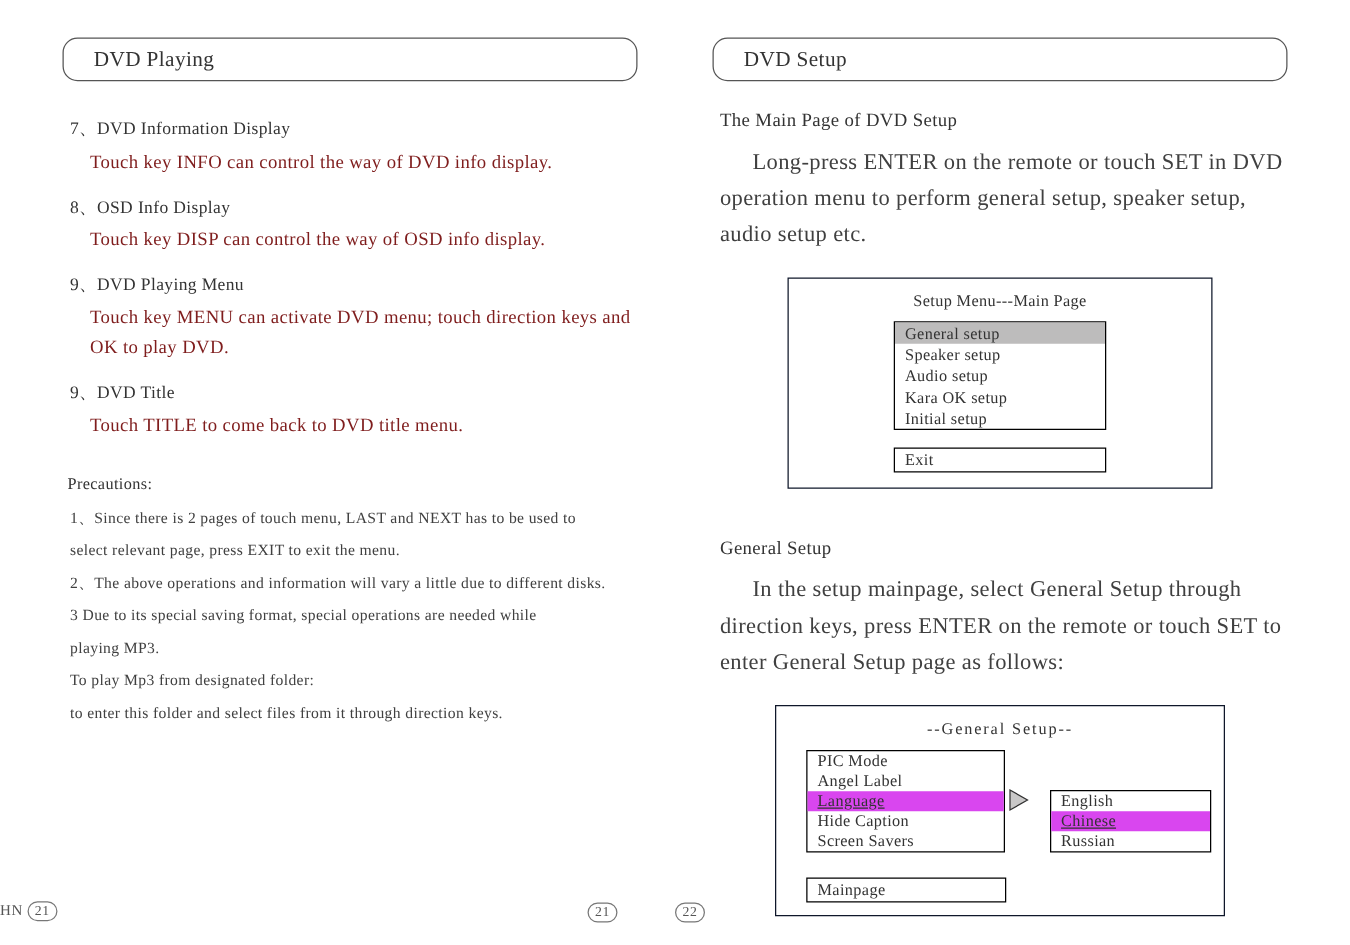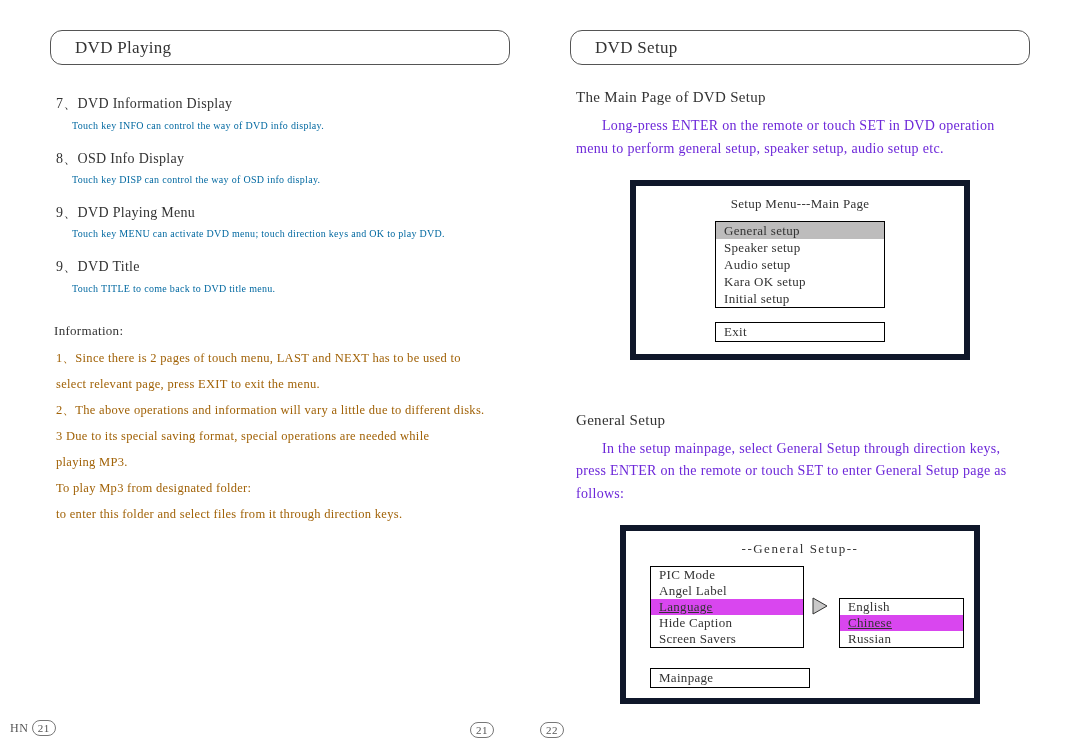--- a/index.html
+++ b/index.html
@@ -36,55 +36,55 @@
     font-weight: 400;
     margin-bottom: 14px;
   }
   .item-title {
     font-size: 14px;
     margin-top: 14px;
     margin-bottom: 2px;
     margin-left: 6px;
   }
   .item-body {
-    font-size: 10px;
+    font-size: 15px;
     margin-left: 22px;
-    color: #0369a1;
+    color: #7f1d1d;
   }
   .precautions-title {
     font-size: 13px;
     margin-left: 4px;
     margin-top: 24px;
     margin-bottom: 6px;
   }
   .prec-line {
     font-size: 12.5px;
     margin-left: 6px;
-    color: #a16207;
+    color: #404040;
     margin-bottom: 6px;
   }
   .sub-heading {
     font-size: 15px;
     margin-top: 6px;
     margin-bottom: 6px;
     margin-left: 6px;
   }
   .paragraph {
-    font-size: 14px;
+    font-size: 18px;
     margin-left: 6px;
     margin-bottom: 18px;
-    color: #6d28d9;
+    color: #404040;
     text-indent: 26px;
     font-family: Liberation Serif, serif;
   }
   
   .menu-box {
-    border: 6px solid #0f172a;
+    border: 1px solid #0f172a;
     width: 340px;
-    margin: 20px auto 48px auto;
+    margin: 20px auto 36px auto;
     padding: 8px 12px 12px 12px;
     font-size: 13px;
   }
   .menu-box.general {
     width: 360px;
     padding: 8px 10px 10px 10px;
   }
   .menu-title {
     text-align: center;
     margin-bottom: 6px;
@@ -158,21 +158,21 @@
   .pg {
     display: inline-block;
     border: 1px solid #777;
     border-radius: 9px;
     padding: 0 5px;
     line-height: 14px;
     font-size: 11px;
   }
   .foot-left {
     position: absolute;
-    left: 10px;
+    left: 0;
     bottom: 0;
   }
   .foot-center-l {
     position: absolute;
     left: 470px;
     bottom: 0;
   }
   .foot-center-r {
     position: absolute;
     left: 540px;
@@ -202,21 +202,21 @@
 
     <div class="item-title">8、OSD Info Display</div>
     <div class="item-body">Touch key DISP can control the way of OSD info display.</div>
 
     <div class="item-title">9、DVD Playing Menu</div>
     <div class="item-body">Touch key MENU can activate DVD menu; touch direction keys and OK to play DVD.</div>
 
     <div class="item-title">9、DVD Title</div>
     <div class="item-body">Touch TITLE to come back to DVD title menu.</div>
 
-    <div class="precautions-title">Information:</div>
+    <div class="precautions-title">Precautions:</div>
     <div class="prec-line">1、Since there is 2 pages of touch menu, LAST and NEXT has to be used to</div>
     <div class="prec-line">     select relevant page, press EXIT to exit the menu.</div>
     <div class="prec-line">2、The above operations and information will vary a little due to different disks.</div>
     <div class="prec-line">3    Due to its special saving format, special operations are needed while</div>
     <div class="prec-line">     playing MP3.</div>
     <div class="prec-line">     To play Mp3 from designated folder:</div>
     <div class="prec-line">     to enter this folder and select files from it through direction keys.</div>
   </div>
 
   <div class="col">

